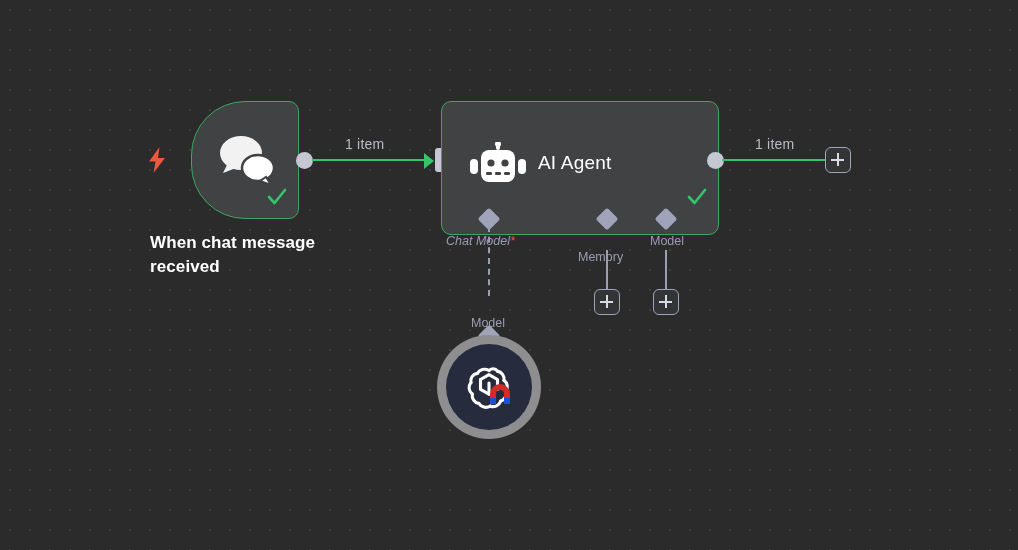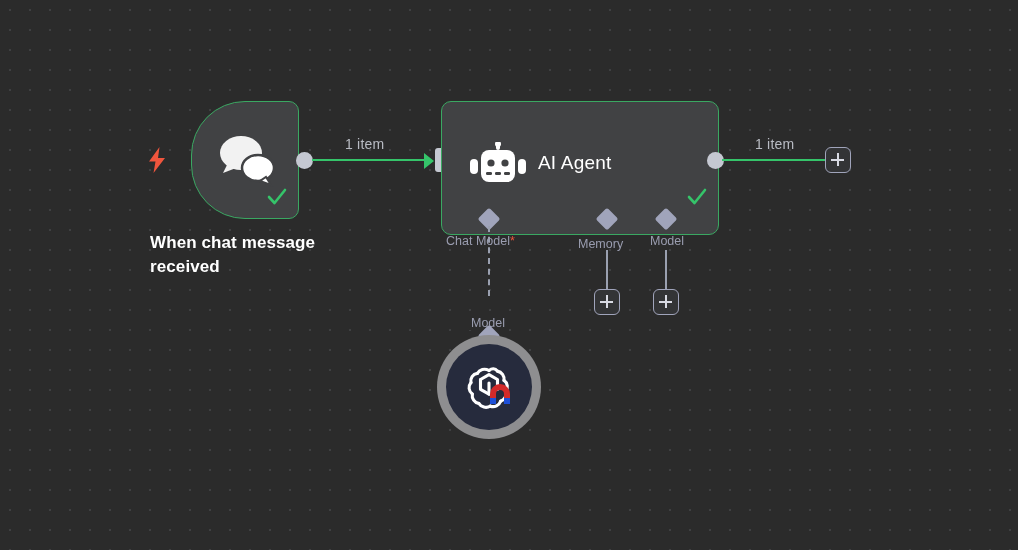--- a/index.html
+++ b/index.html
@@ -235,26 +235,26 @@
       </svg>
     </div>
   </div>
 
   <div class="out-dot" style="left:707px; top:152px;"></div>
   <div class="edge-line" style="left:722px; top:159px; width:103px;"></div>
   <div class="edge-label" style="left:755px; top:136px;">1 item</div>
   <div class="plus-btn" style="left:825px; top:147px;"></div>
 
   <div class="diamond" style="left:481px; top:211px;"></div>
-  <div class="sub-label" style="left:446px; top:234px;"><span>Chat Model</span><span class="req-star">*</span></div>
+  <div class="sub-label" style="left:446px; top:234px;font-style:italic;"><span>Chat Model</span><span class="req-star">*</span></div>
   <div class="dashed-line" style="left:488px; top:226px; height:70px;"></div>
   <div class="sub-label" style="left:468px; top:316px; background:#2b2b2b; padding:0 3px;">Model</div>
 
   <div class="diamond" style="left:599px; top:211px;"></div>
-  <div class="sub-label" style="left:578px; top:237px;">Memory</div>
+  <div class="sub-label" style="left:578px; top:250px;">Memory</div>
   <div class="v-line" style="left:606px; top:250px; height:42px;"></div>
   <div class="plus-btn" style="left:594px; top:289px;"></div>
 
   <div class="diamond" style="left:658px; top:211px;"></div>
   <div class="sub-label" style="left:650px; top:234px;">Model</div>
   <div class="v-line" style="left:665px; top:250px; height:42px;"></div>
   <div class="plus-btn" style="left:653px; top:289px;"></div>
 
   <div class="diamond" style="left:481px; top:328px;"></div>
 

